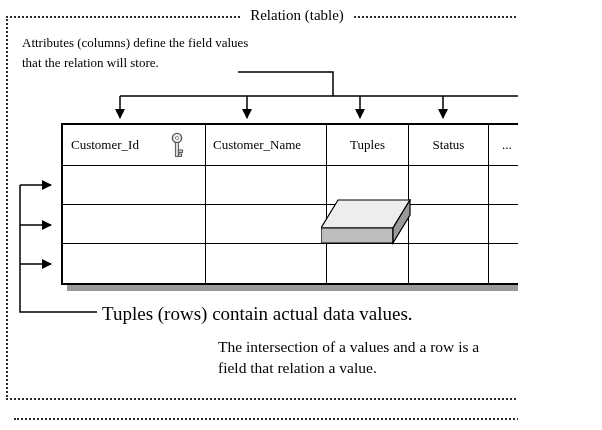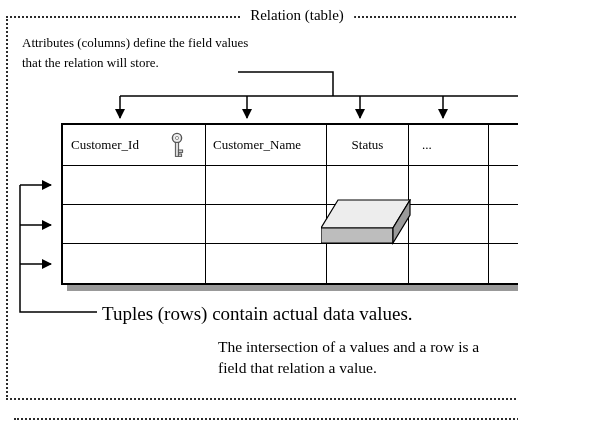--- a/index.html
+++ b/index.html
@@ -105,20 +105,23 @@
           <rect x="6.4" y="10.4" width="3.2" height="14" fill="#dddddd" stroke="#555" stroke-width="1"></rect>
           <rect x="9.4" y="18" width="4.2" height="2.4" fill="#dddddd" stroke="#555" stroke-width="1"></rect>
           <rect x="9.4" y="22" width="3.2" height="2.4" fill="#dddddd" stroke="#555" stroke-width="1"></rect>
         </svg>
       </span>
     </div>
     <div class="cell hcell hcell-left2">
       <span>Customer_Name</span>
     </div>
     <div class="cell hcell hcell-center">
+      <span>Tuples</span>
+    </div>
+    <div class="cell hcell hcell-center">
       <span>Status</span>
     </div>
     <div class="cell hcell hcell-dots">
       <span>...</span>
     </div>
 
     <div class="cell"></div>
     <div class="cell"></div>
     <div class="cell"></div>
     <div class="cell"></div>

